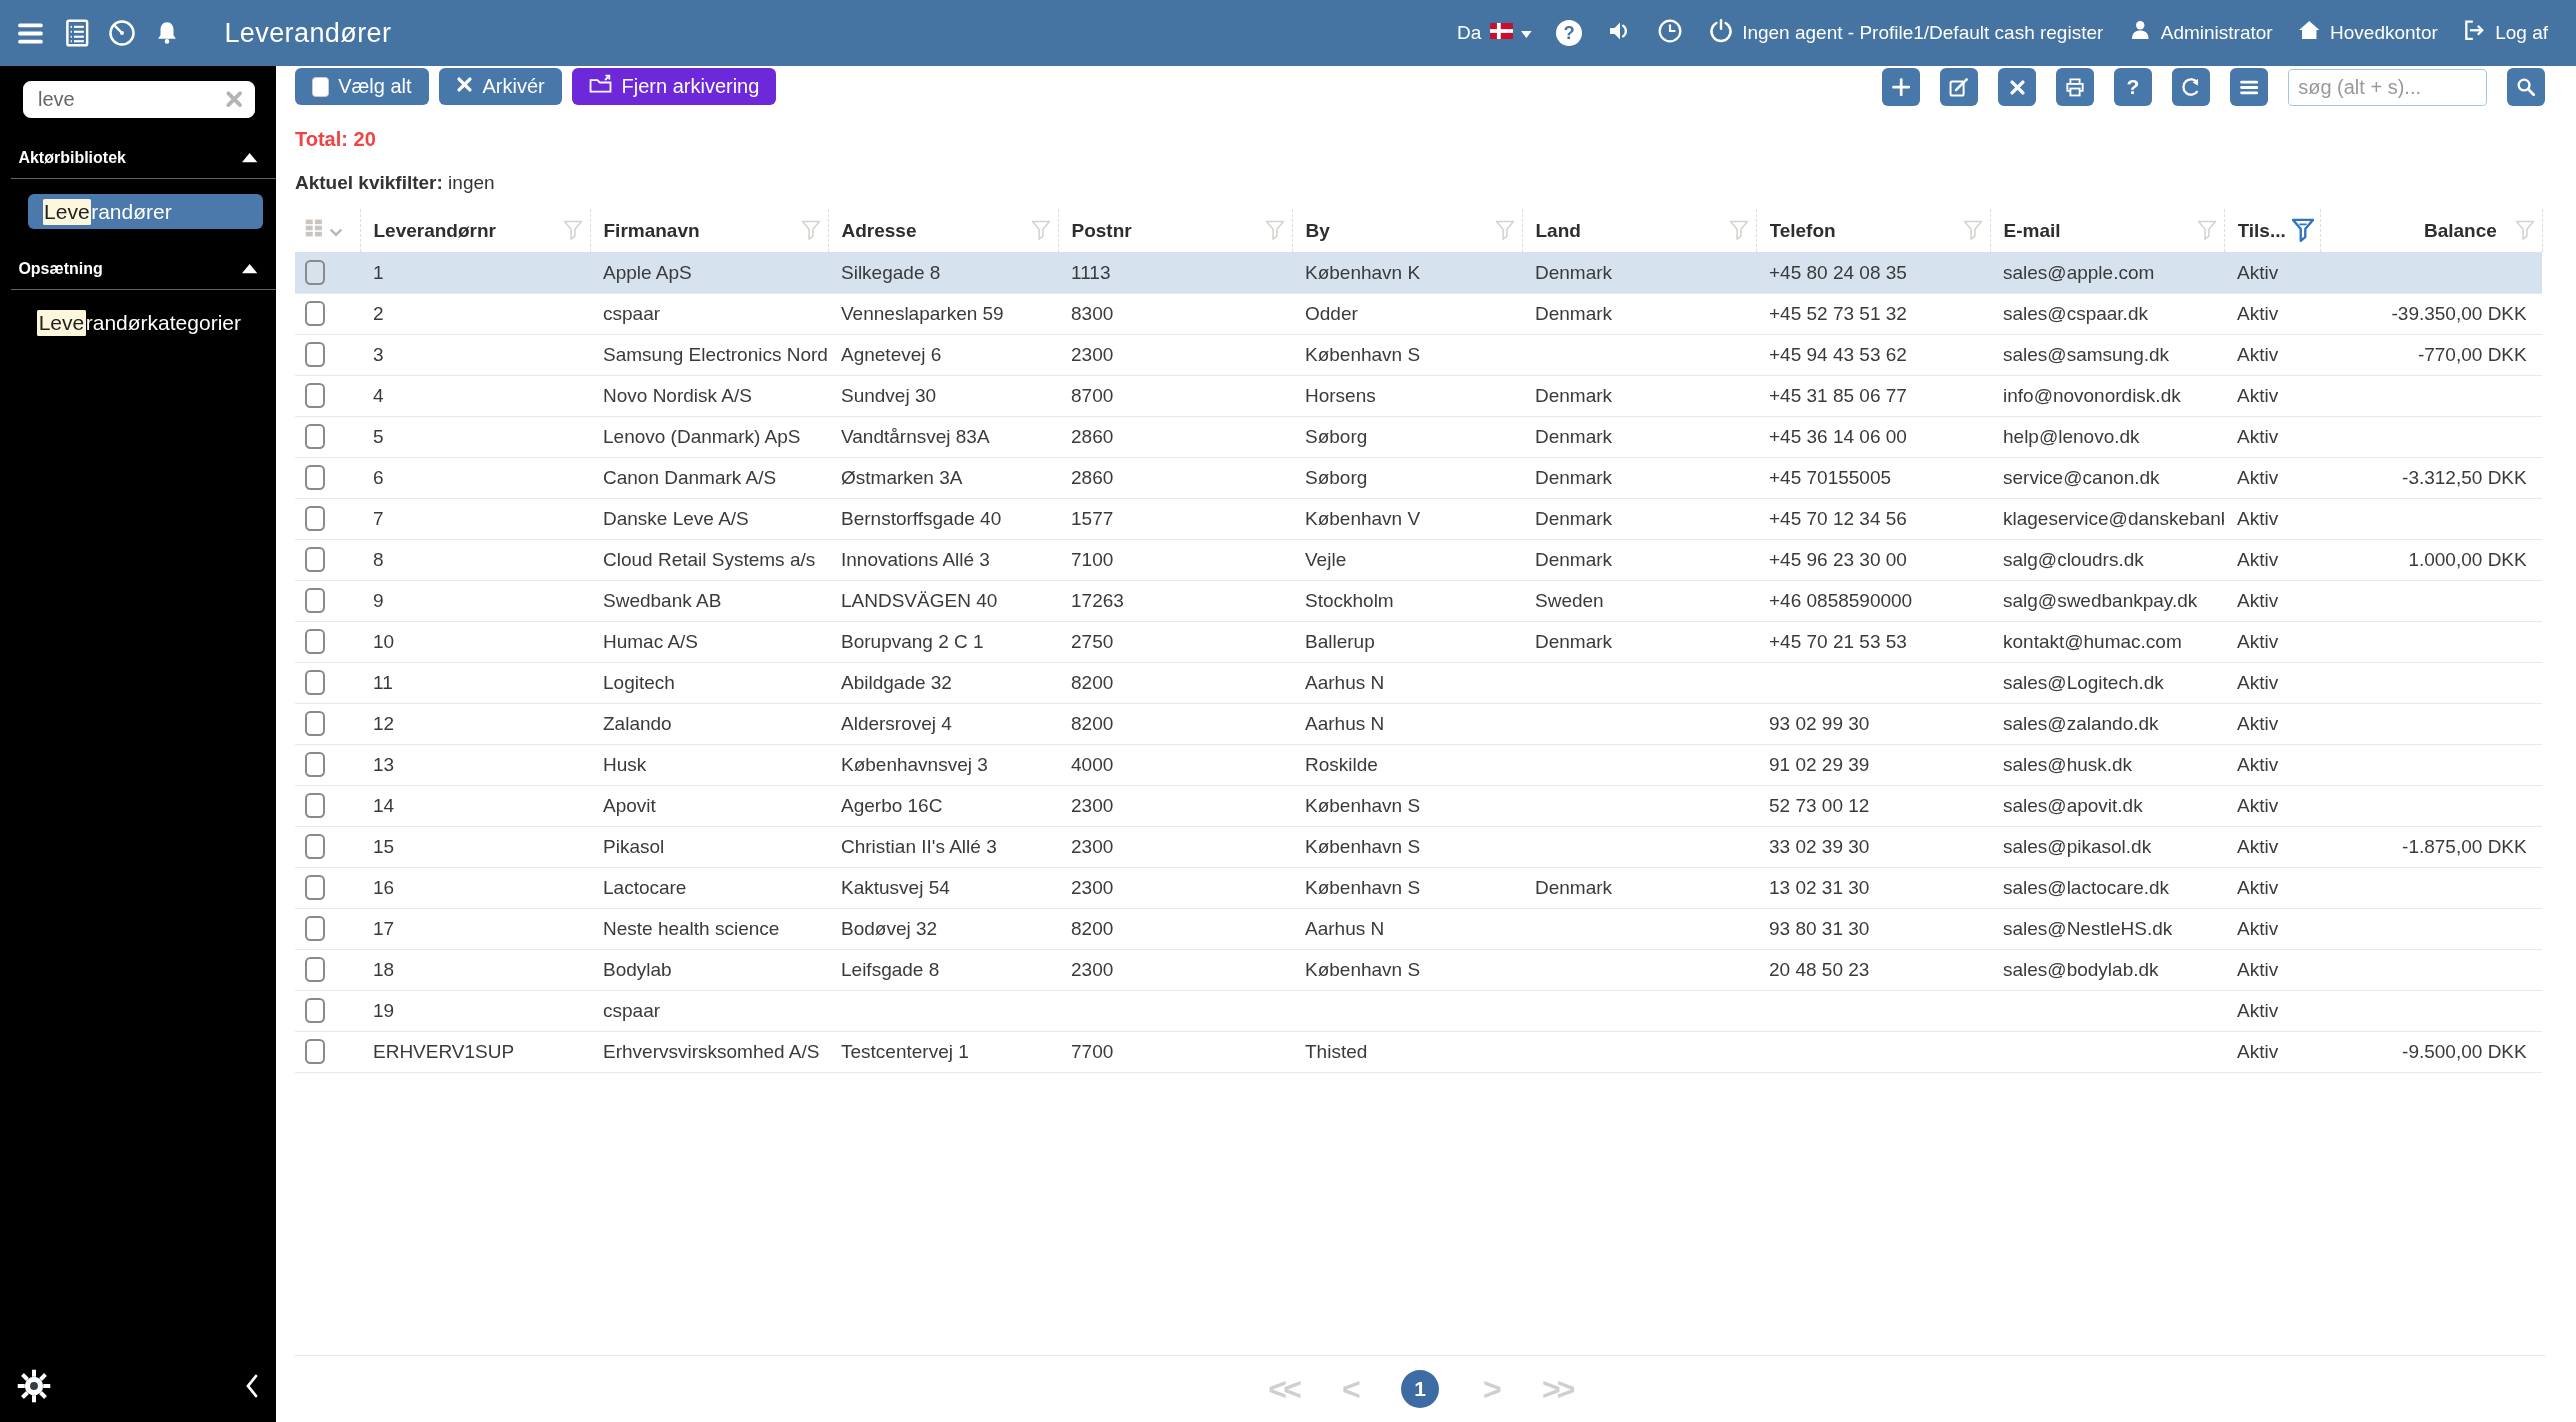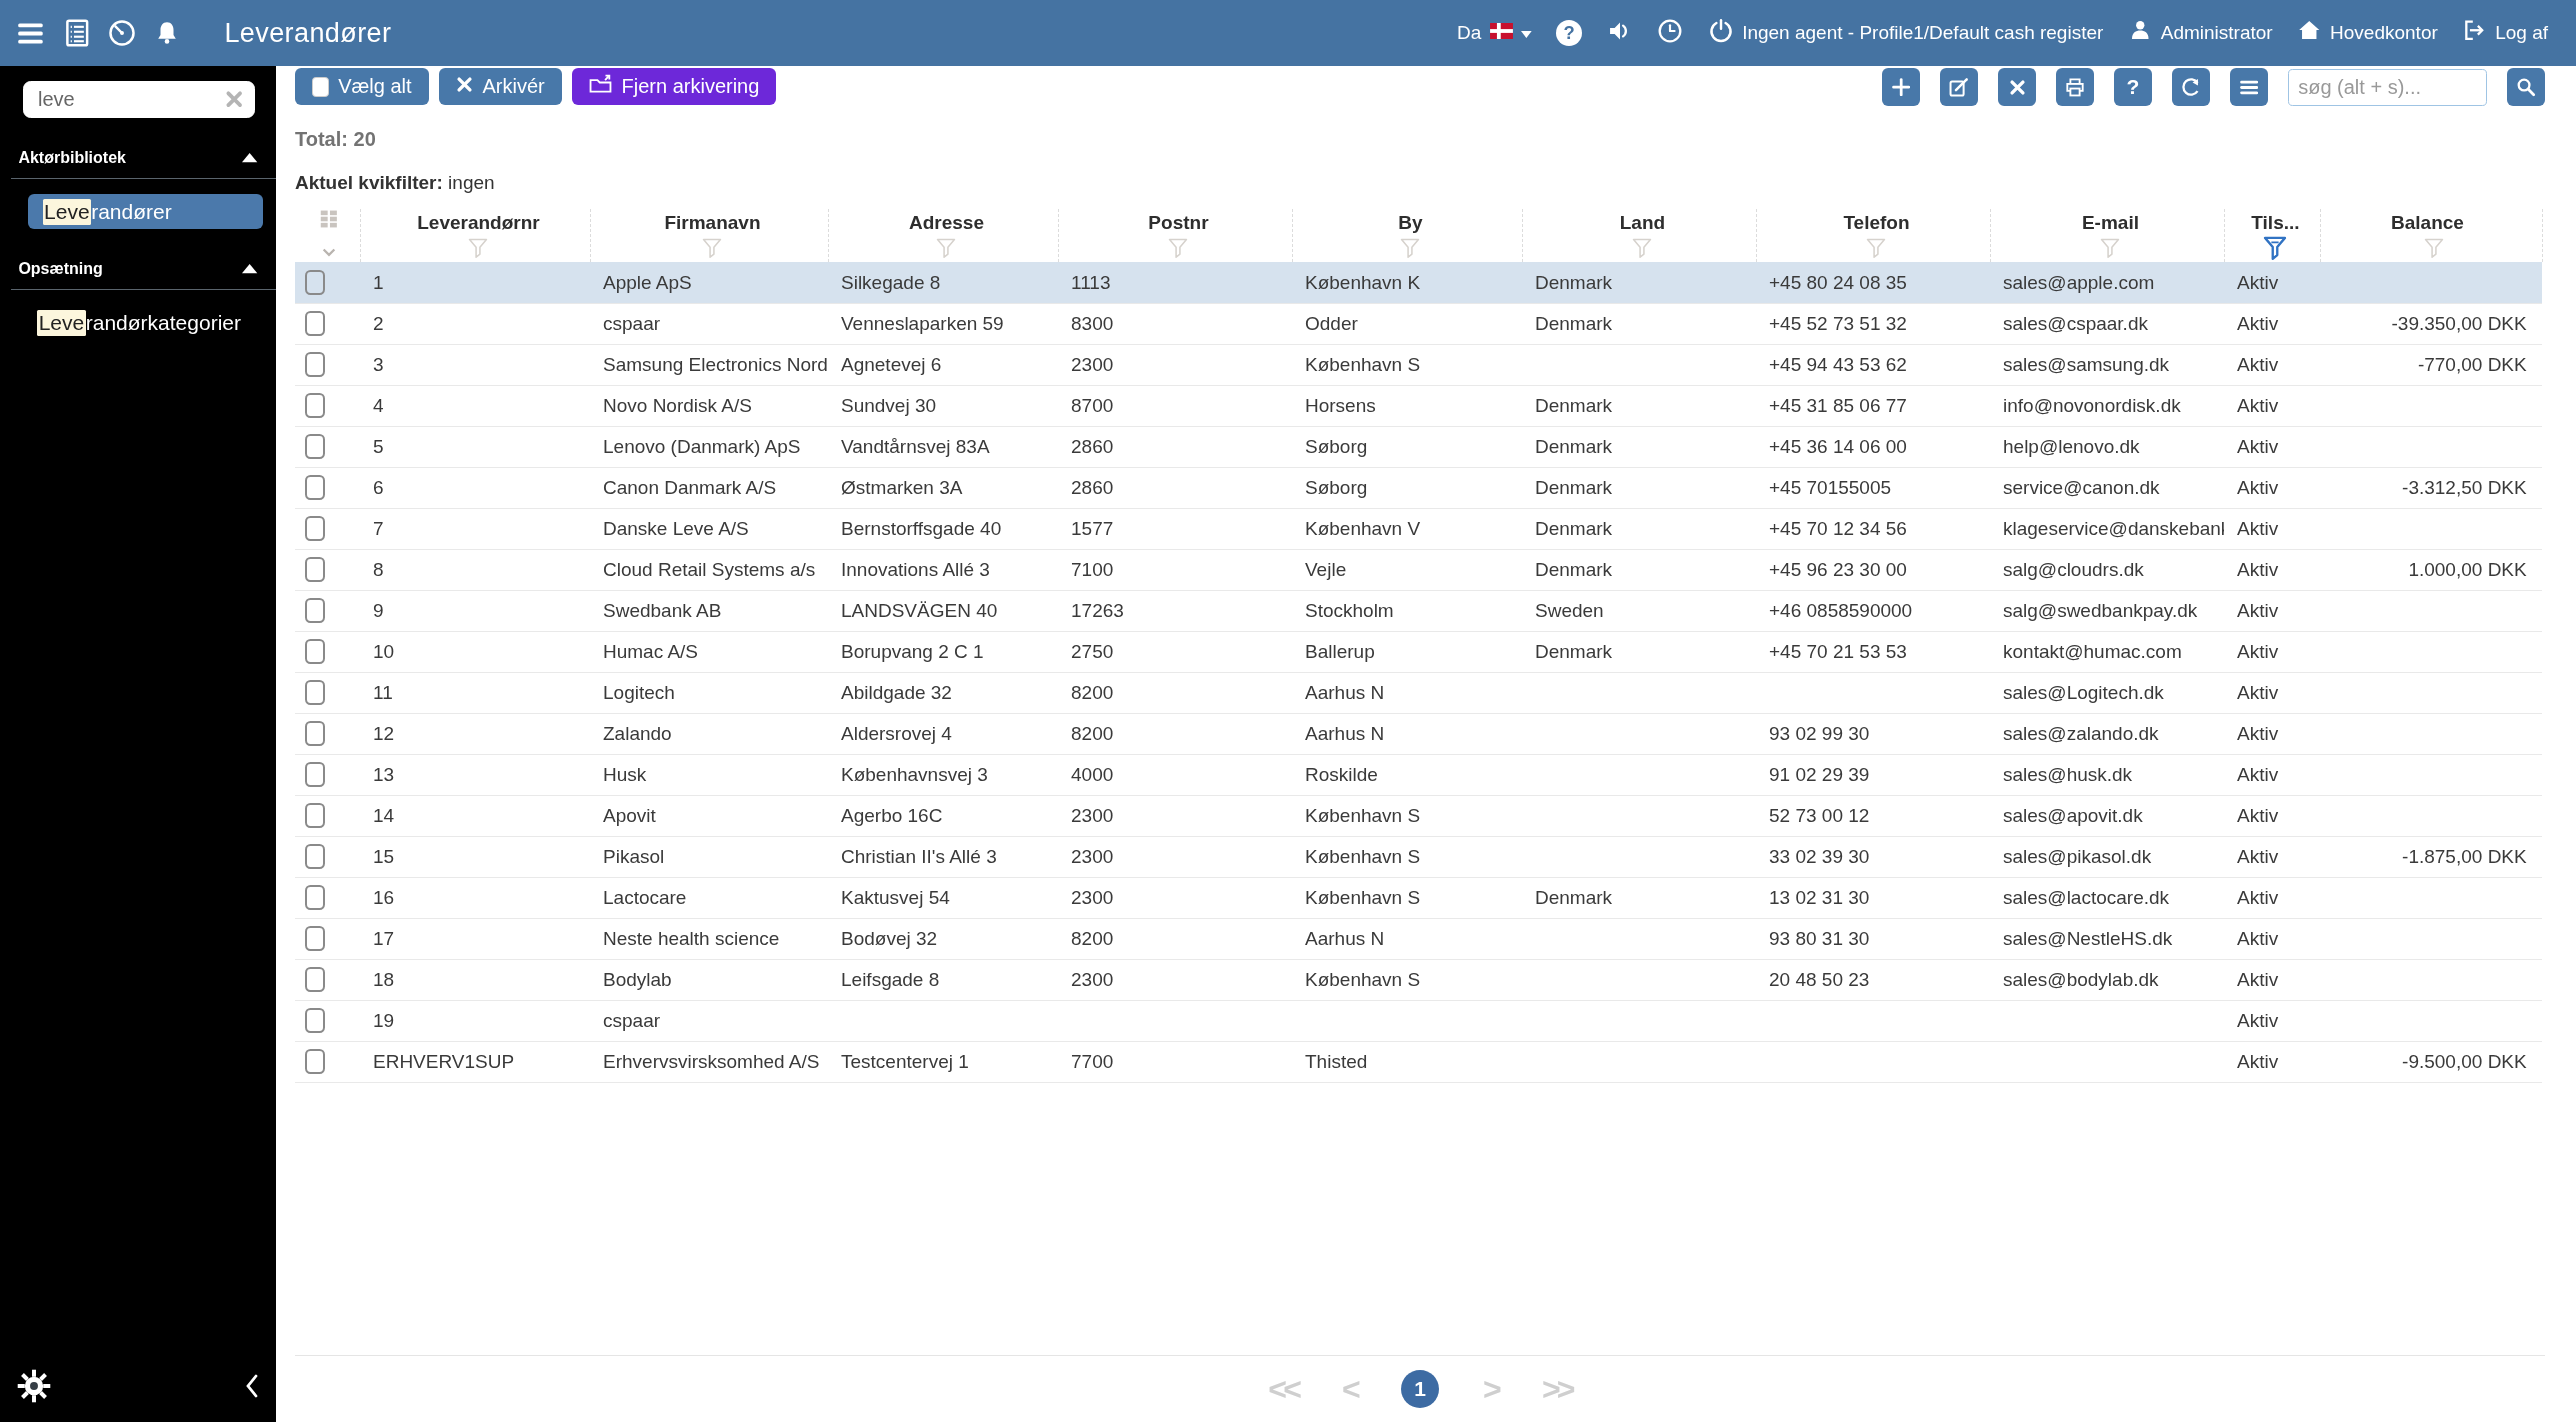--- a/index.html
+++ b/index.html
@@ -47,29 +47,29 @@
   .btn.disabled{background:#6d28d9;cursor:default;}
   .btn .cbx{width:17px;height:20px;background:#fff;border:1.5px solid #ccc;border-radius:3.8px;}
   .toolbar-right{margin-left:auto;display:flex;align-items:center;gap:20px;}
   .iconbtn{width:38px;height:38px;border-radius:6.1px;background:#4878a9;border:none;
     display:flex;align-items:center;justify-content:center;color:#fff;cursor:pointer;
     font-size:21px;font-weight:bold;font-family:"Liberation Sans",sans-serif;}
   .tsearch{width:199px;height:37px;border:1.5px solid #9fc4e4;border-radius:4.6px;
     font-size:20px;padding:0 9.2px;color:#333;outline:none;font-family:"Liberation Sans",sans-serif;}
   .tsearch::placeholder{color:#999;}
 
-  .total-line{margin-top:21.5px;font-size:20px;font-weight:bold;color:#737373;}
+  .total-line{margin-top:21.5px;font-size:20px;font-weight:bold;color:#ef4444;}
   .qf-line{margin-top:21.5px;font-size:19px;color:#333;}
   .qf-line b{font-weight:bold;}
 
   
   table.grid{border-collapse:collapse;table-layout:fixed;width:2246px;margin-top:15.3px;}
   thead th{height:43px;border-right:1.5px dashed #dcdcdc;padding:0;}
   .thx{display:flex;align-items:center;padding:0 6.1px 0 13px;gap:4.6px;font-size:19px;
-    font-weight:bold;color:#2e2e2e;flex-direction:column;}
+    font-weight:bold;color:#2e2e2e;}
   .thx .thlabel{flex:1;text-align:left;white-space:nowrap;overflow:hidden;}
   th.alignright .thlabel{text-align:right;padding-right:14px;}
   .funnel{display:flex;align-items:center;}
   .funnel .dash{display:none;}
   .funnel.active svg{transform:scale(1.18);}
   .funnel.active path{stroke:#3173c3;stroke-width:2.6;}
   .funnel.active .dash{display:block;}
   th.selth .thx{padding-left:10px;gap:6.1px;}
   tbody td{height:41px;font-size:19px;color:#3a3a3a;padding:0 4.6px 0 13px;
     border-bottom:1.5px solid #e9e9e9;white-space:nowrap;overflow:hidden;}

